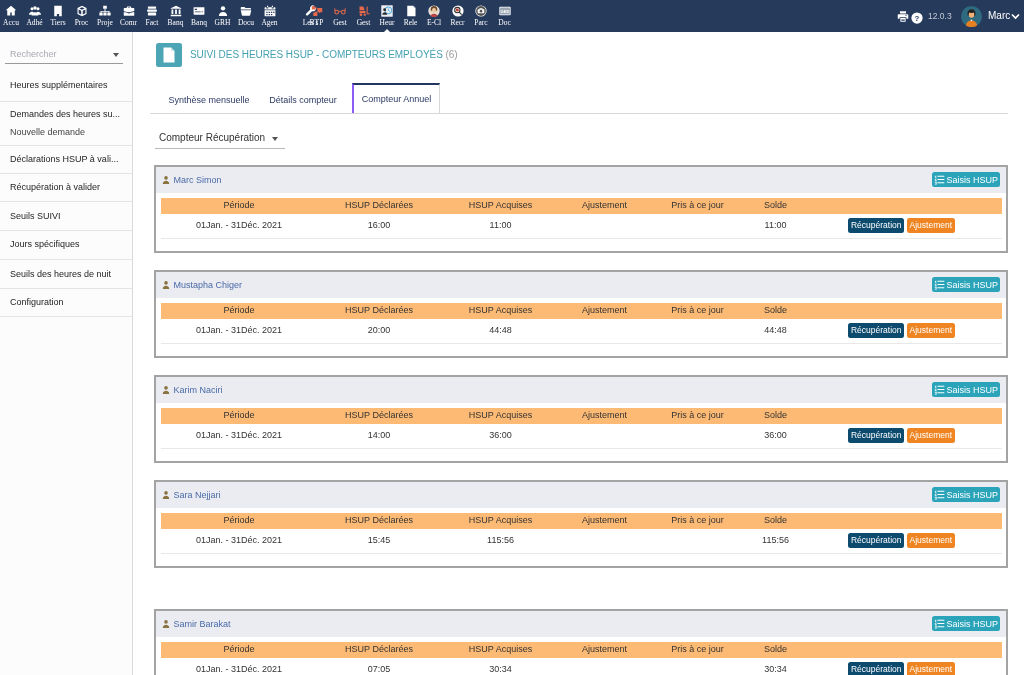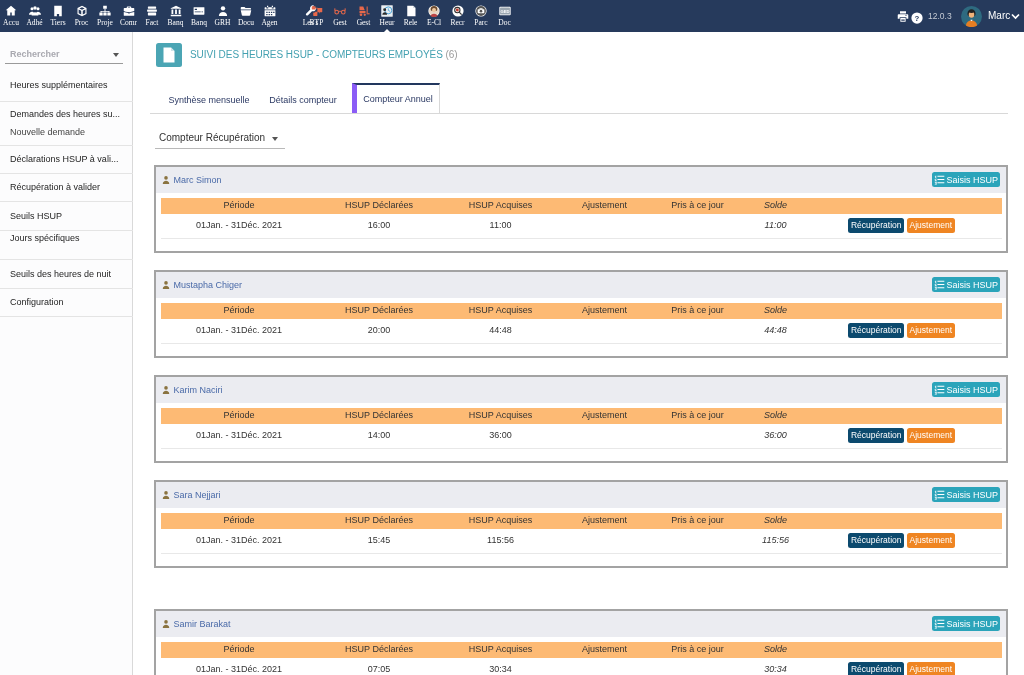--- a/index.html
+++ b/index.html
@@ -12,36 +12,36 @@
 .nav-active:after { content:""; position:absolute; left:50%; margin-left:-5px; bottom:-2px; width:0; height:0; border-left:5px solid transparent; border-right:5px solid transparent; border-bottom:5px solid #fff; }
 .npr { position:absolute; left:897px; top:9px; }
 .nhelp { position:absolute; left:911px; top:10px; }
 .nver { position:absolute; left:928px; top:10.5px; color:#c6cbd4; font-size:8.5px; }
 .nava { position:absolute; left:961px; top:6px; }
 .nuname { position:absolute; left:988px; top:10px; font-size:10px; color:#fff; }
 .ndcaret { position:absolute; left:1011px; top:12.5px; display:block; line-height:0; }
 
 .sidebar { position:absolute; left:0; top:32px; width:133px; height:643px; background:#fcfcfd; border-right:1px solid #d9d9d9; }
 .search { position:absolute; left:5px; top:45px; width:118px; height:19px; border-bottom:1px solid #9a9a9a; }
-.search .ph { position:absolute; left:5px; top:4px; font-size:9px; color:#a9a9b0;font-weight:bold; }
+.search .ph { position:absolute; left:5px; top:4px; font-size:9px; color:#a9a9b0; }
 .scaret { position:absolute; right:4px; top:8px; width:0; height:0; border-left:3.5px solid transparent; border-right:3.5px solid transparent; border-top:4px solid #555; }
 .mi { position:absolute; left:10px; width:121px; white-space:nowrap; overflow:hidden; line-height:12px; }
 .mi.b { font-size:9px; font-weight:normal; color:#1e1e1e; }
 .mi.n { font-size:9px; color:#444; }
 .sep { position:absolute; left:0px; width:133px; border-top:1px solid #e4e4e4; }
 
 .hico { position:absolute; left:156px; top:43px; width:26px; height:24px; }
 .htitle { position:absolute; left:190px; top:49px; font-size:10px; color:#44a1b1; letter-spacing:-0.05px; }
 .htitle .cnt { color:#9a9a9a; }
 
 .tabsline { position:absolute; left:150px; top:112.5px; width:858px; border-top:1px solid #d8d8d8; }
 .tab { position:absolute; font-size:9px; color:#2c3a64; text-align:center; white-space:nowrap; }
 .tab1 { left:154px; top:94.5px; width:110px;text-align:center; }
 .tab2 { left:248px; top:94.5px; width:110px; }
-.tab3 { left:352px; top:83px; width:88px; height:30px; font-size:9px; background:#fff; border-top:2px solid #22375e; border-left:5px solid #8b5cf6; border-right:1px solid #d8d8d8; line-height:28px; }
+.tab3 { left:352px; top:83px; width:88px; height:30px; font-size:9px; background:#fff; border-top:2px solid #22375e; border-left:2px solid #8b5cf6; border-right:1px solid #d8d8d8; line-height:28px; }
 
 .filter { position:absolute; left:155px; top:127px; width:130px; height:22px; border-bottom:1px solid #b9b9b9; }
 .filter .ftxt { position:absolute; left:4px; top:5px; font-size:10px; color:#333; }
 .filter .fcaret { position:absolute; right:7px; top:10px; width:0; height:0; border-left:3.5px solid transparent; border-right:3.5px solid transparent; border-top:4px solid #555; }
 
 .card { position:absolute; left:154px; width:854px; height:88px; border:2px solid #a3a3a3; background:#fff; }
 .chead { position:absolute; left:0; top:0; width:100%; height:26px; background:#ebecf1; }
 .pic { position:absolute; left:5px; top:8px; width:10px; height:10px; }
 .cname { position:absolute; left:17.5px; top:7.5px; font-size:9px; color:#4a6aa8; }
 .btn-saisis { position:absolute; right:6px; top:5px; height:15px; background:#2ba4ba; color:#fff; border:none; border-radius:2.5px; font-family:"Liberation Sans",sans-serif; font-size:9px; padding:0 2px; }
@@ -49,21 +49,21 @@
 .cbody { position:absolute; left:5px; top:31px; width:841px; }
 .ctab { width:841px; border-collapse:collapse; table-layout:fixed; }
 .ctab td { font-size:9px; color:#333; text-align:center; padding:0; }
 .ctab .th td { background:#fdba74; height:16px; padding-bottom:3px; font-weight:normal; }
 .ctab .tr td { height:24px; padding-bottom:1px; border-bottom:1px solid #e8e8e8; }
 .ctab td:nth-child(1) { width:156px; }
 .ctab td:nth-child(2) { width:124px; }
 .ctab td:nth-child(3) { width:119px; }
 .ctab td:nth-child(4) { width:89px; }
 .ctab td:nth-child(5) { width:97px; }
-.ctab td:nth-child(6) { width:59px;font-style:italic; }
+.ctab td:nth-child(6) { width:59px; }
 .ctab td:nth-child(7) { width:197px; padding-right:4px; }
 .btn-rec { display:inline-block; background:#0c4a6e; color:#fff; border-radius:2.5px; font-size:8.5px; padding:2.5px 2.5px; margin-right:3px; }
 .btn-aju { display:inline-block; background:#ef8522; color:#fff; border-radius:2.5px; font-size:8.5px; padding:2.5px 2.5px; }
 </style></head>
 <body>
 <div class="navbar">
 <div class="nav-item" style="left:-0.5px">
       <span class="nico"><svg viewBox="0 0 16 16">
           <path fill="#fff" d="M8 1 1 7h2v7h4v-4h2v4h4V7h2z"></path>
         </svg></span>
@@ -277,22 +277,22 @@
 <div class="sidebar"></div>
 <div class="search">
     <span class="ph">Rechercher</span>
     <span class="scaret"></span>
   </div>
 <div class="mi b" style="top:79.4px">Heures supplémentaires</div>
 <div class="mi b" style="top:108px">Demandes des heures su...</div>
 <div class="mi n" style="top:126px">Nouvelle demande</div>
 <div class="mi b" style="top:153px">Déclarations HSUP à vali...</div>
 <div class="mi b" style="top:181.4px">Récupération à valider</div>
-<div class="mi b" style="top:210px">Seuils HSUP</div>
-<div class="mi b" style="top:232px">Jours spécifiques</div>
+<div class="mi b" style="top:210px">Seuils SUIVI</div>
+<div class="mi b" style="top:238px">Jours spécifiques</div>
 <div class="mi b" style="top:267.5px">Seuils des heures de nuit</div>
 <div class="mi b" style="top:296px">Configuration</div>
 <div class="sep" style="top:100.5px"></div>
 <div class="sep" style="top:144.5px"></div>
 <div class="sep" style="top:172.5px"></div>
 <div class="sep" style="top:201px"></div>
 <div class="sep" style="top:229.5px"></div>
 <div class="sep" style="top:258.5px"></div>
 <div class="sep" style="top:287.5px"></div>
 <div class="sep" style="top:316px"></div>

